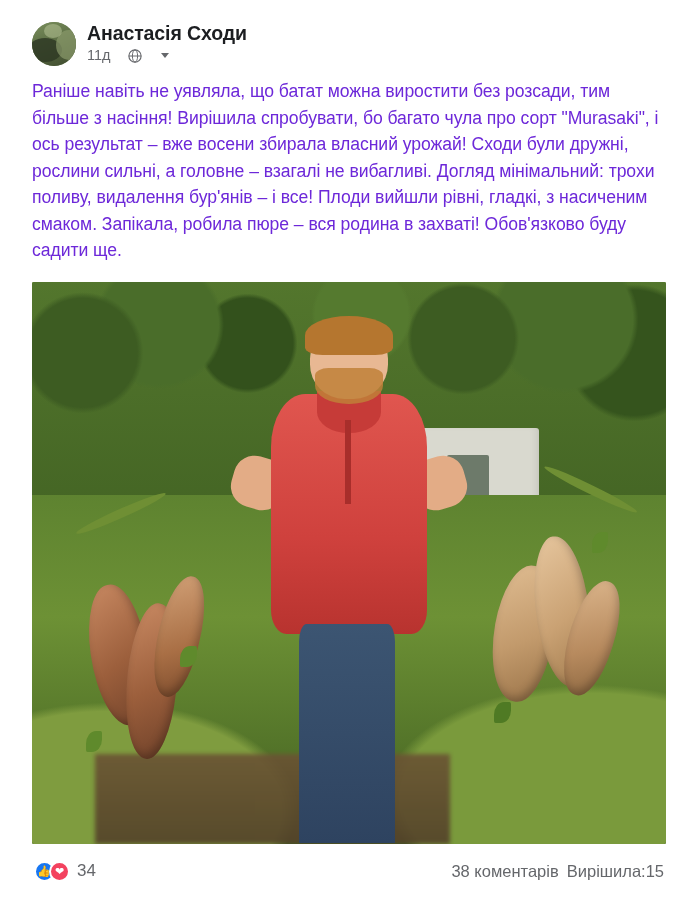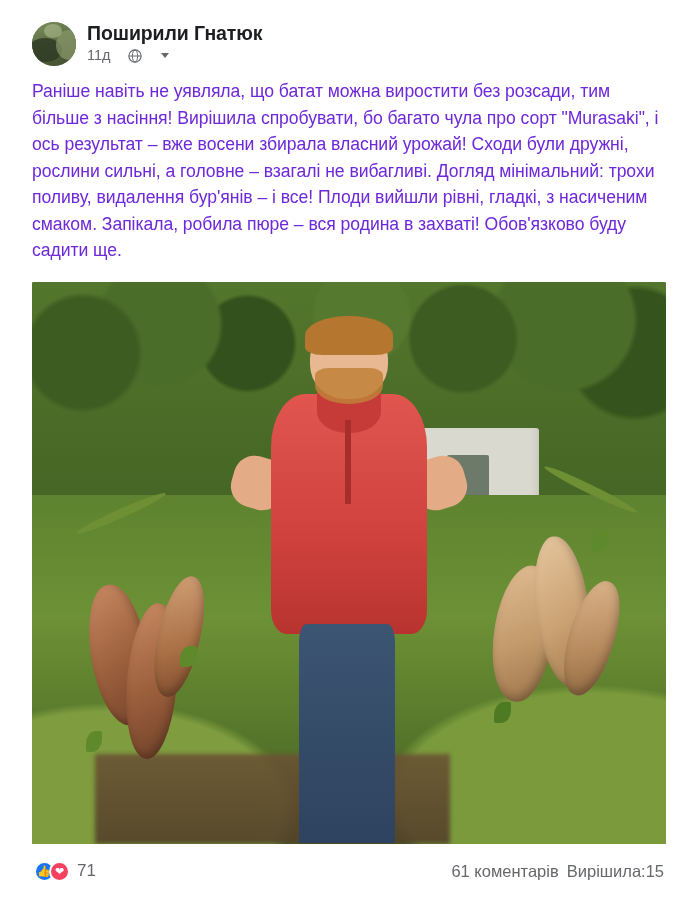--- a/index.html
+++ b/index.html
@@ -295,21 +295,21 @@
 <div class="post-card">
 
   <div class="post-header">
     <div class="avatar">
       <div class="av-sky"></div>
       <div class="av-blob1"></div>
       <div class="av-blob2"></div>
       <div class="av-blob3"></div>
     </div>
     <div class="header-text">
-      <div class="author-name">Поширили Гнатюк</div>
+      <div class="author-name">Анастасія Сходи</div>
       <div class="meta-row">
         <span class="meta-time">11д</span>
         <span class="globe-icon">
           <svg width="14" height="14" viewBox="0 0 16 16">
             <circle cx="8" cy="8" r="7" fill="none" stroke="#65676b" stroke-width="1.3"></circle>
             <ellipse cx="8" cy="8" rx="3" ry="7" fill="none" stroke="#65676b" stroke-width="1.1"></ellipse>
             <line x1="1" y1="8" x2="15" y2="8" stroke="#65676b" stroke-width="1.1"></line>
           </svg>
         </span>
         <span class="chev"></span>
@@ -356,21 +356,21 @@
       <div class="leaf l2"></div>
     </div>
   </div>
 
   <div class="post-footer">
     <div class="reactions">
       <div class="reaction-icons">
         <span class="r-icon r-like">👍</span>
         <span class="r-icon r-love">❤</span>
       </div>
-      <span class="reaction-count">71</span>
+      <span class="reaction-count">34</span>
     </div>
     <div class="footer-right">
-      <span>61 коментарів</span>
+      <span>38 коментарів</span>
       <span>Вирішила:15</span>
     </div>
   </div>
 
 </div>
 
 </body></html>

